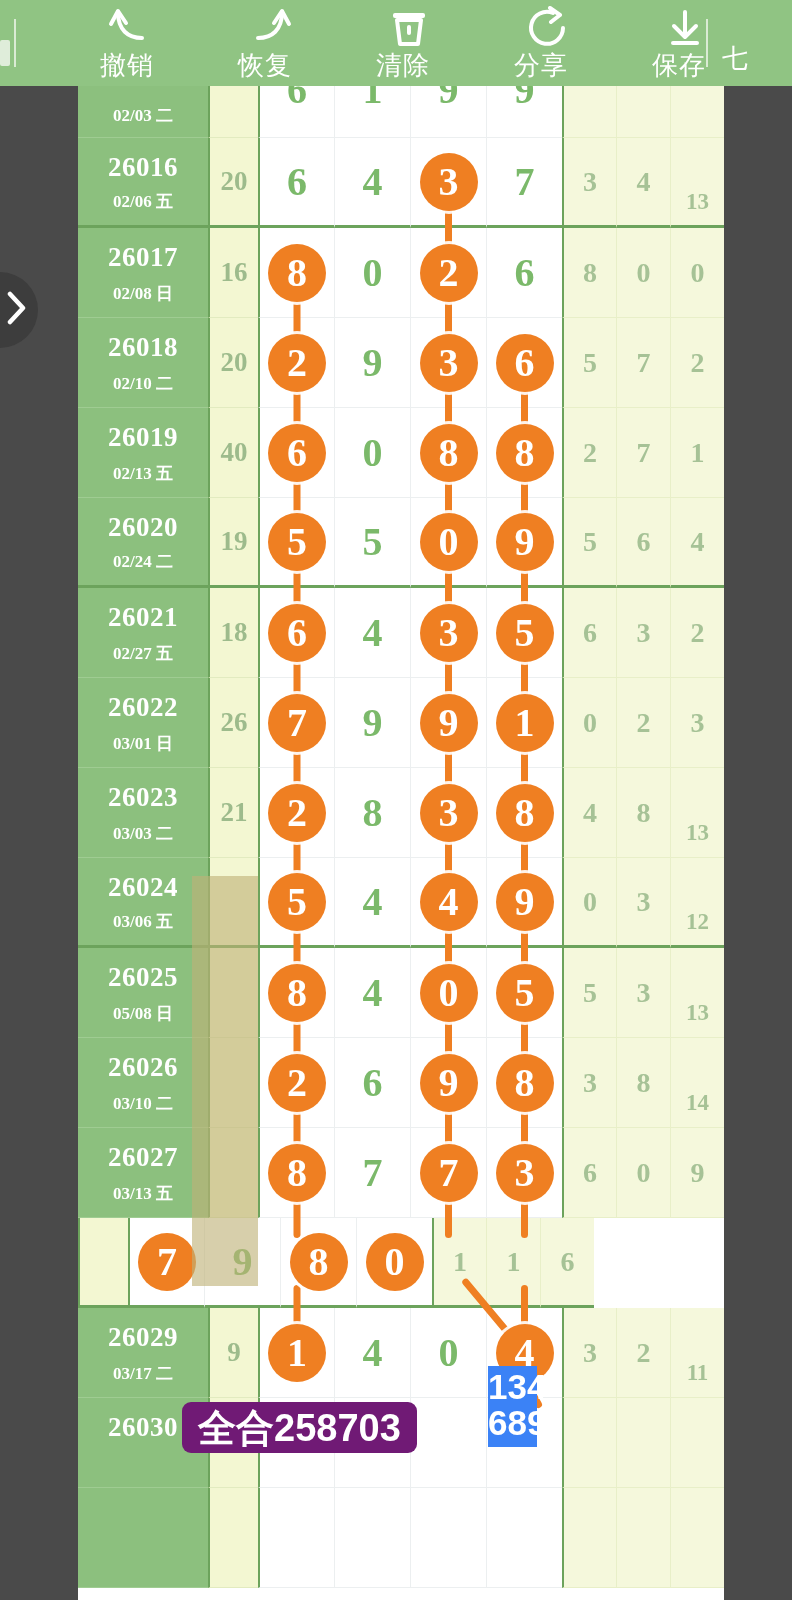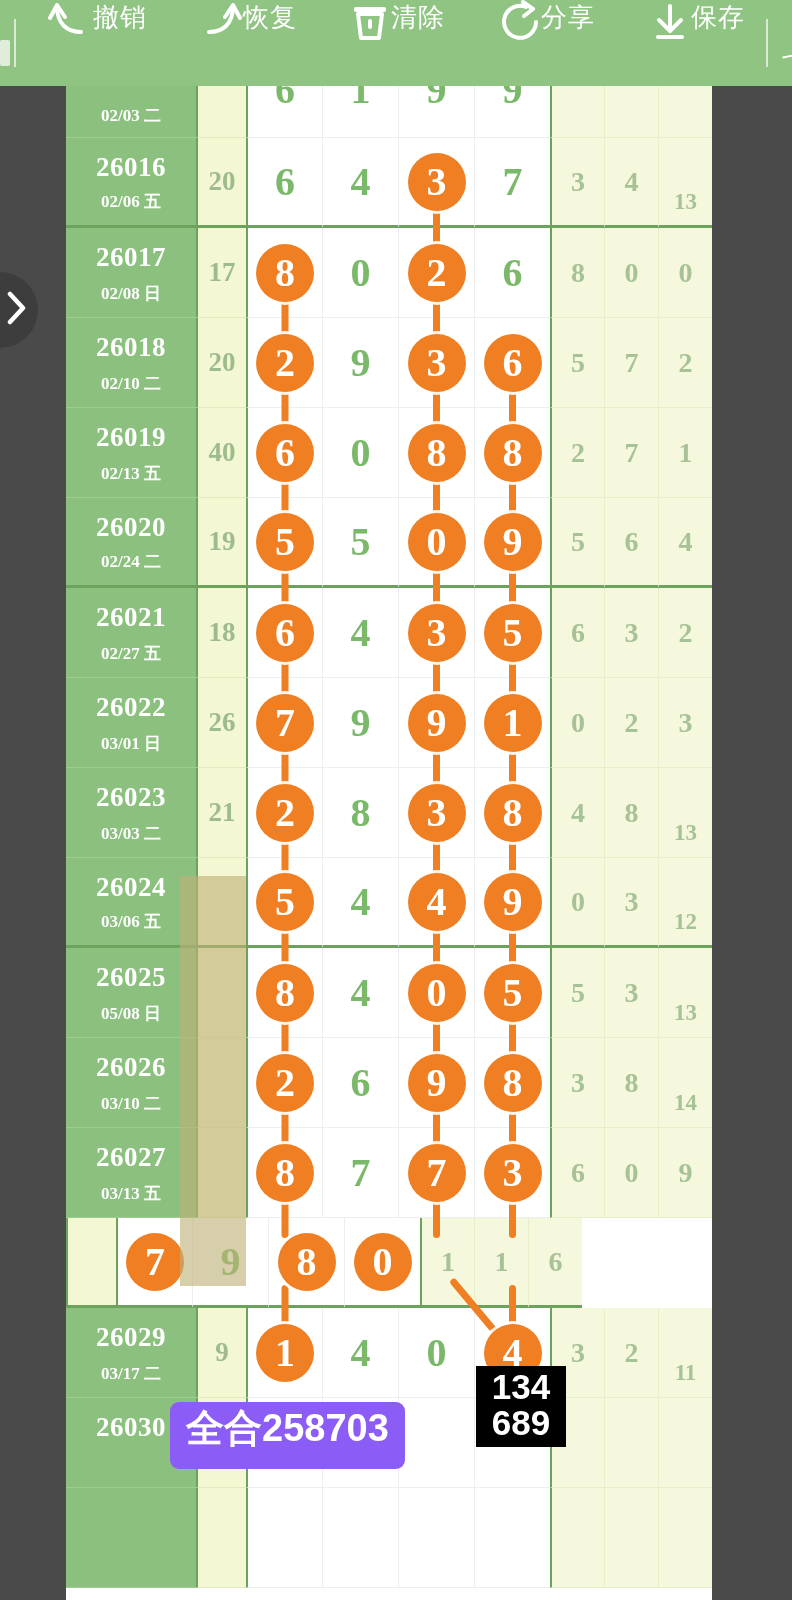--- a/index.html
+++ b/index.html
@@ -11,23 +11,22 @@
 
   
   #toolbar{
     position:absolute;left:0;top:0;width:792px;height:86px;
     background:#90c483;
     display:flex;align-items:center;
   }
   .tb-divider{width:2px;height:48px;background:#e8f2e3;opacity:.85;flex:0 0 auto;}
   .tb-item{
     flex:0 0 auto;width:138px;height:86px;
-    display:flex;flex-direction:row;align-items:flex-start;justify-content:center;
+    display:flex;flex-direction:column;align-items:flex-end;justify-content:center;
     color:#ffffff;
-    padding-left:12px;
   }
   .tb-icon{height:42px;display:flex;align-items:flex-end;justify-content:center;}
   .tb-icon svg{display:block;}
   .tb-label{
     font-family:"Liberation Sans", sans-serif;
     font-size:26px;line-height:30px;letter-spacing:1px;
     color:#ffffff;margin-top:2px;
   }
   .tb-edge{
     flex:0 0 auto;width:34px;height:86px;overflow:hidden;
@@ -48,21 +47,21 @@
   #back-chevron{
     position:absolute;left:-38px;top:272px;width:76px;height:76px;
     border-radius:50%;background:#3d3d3d;
     display:flex;align-items:center;justify-content:flex-end;
     padding-right:10px;box-sizing:border-box;
     z-index:40;
   }
 
   
   #table-wrap{
-    position:absolute;left:66px;top:86px;width:646px;height:1514px;
+    position:absolute;left:78px;top:86px;width:646px;height:1514px;
     background:#ffffff;overflow:hidden;
   }
   .grid{position:absolute;left:0;top:0;width:646px;}
 
   .row{position:relative;width:646px;display:flex;box-sizing:border-box;}
 
   
   .c-label{width:130px;flex:0 0 130px;background:#8cc07e;position:relative;
            border-bottom:1px solid #9fcc92;box-sizing:border-box;}
   .c-sum  {width:50px; flex:0 0 50px; background:#f3f7d2;
@@ -123,29 +122,29 @@
 
   
   #beige-overlay{
     position:absolute;left:114px;top:790px;width:66px;height:410px;
     background:rgba(190,178,120,.62);z-index:5;
   }
 
   
   #total-badge{
     position:absolute;left:104px;top:1316px;
-    background:#8b5cf6;color:#fff;border-radius:9px;
-    padding:7px 16px 20px 16px;
+    background:#701a75;color:#fff;border-radius:9px;
+    padding:7px 16px 4px 16px;
     font-family:"Liberation Sans",sans-serif;
     font-size:38px;font-weight:bold;letter-spacing:0px;line-height:1.05;
     z-index:8;white-space:nowrap;
   }
   #double-badge{
-    position:absolute;left:410px;top:1280px;width:90px;
-    background:#000000;color:#fff;
+    position:absolute;left:410px;top:1280px;width:49px;
+    background:#3b82f6;color:#fff;
     font-family:"Liberation Sans",sans-serif;
     font-size:35px;font-weight:bold;line-height:1.04;text-align:center;
     padding:3px 0 5px 0;z-index:8;
   }
 
   
 </style>
 </head>
 <body>
 
@@ -279,21 +278,21 @@
         <div class="c-tail">
           <span class="tailval small">13</span>
         </div>
       </div>
       <div class="row body">
         <div class="c-label">
           <div class="issue">26017</div>
           <div class="date">02/08 日</div>
         </div>
         <div class="c-sum">
-          <span class="sumval">17</span>
+          <span class="sumval">16</span>
         </div>
         <div class="c-digit first">
           <span class="ball">8</span>
         </div>
         <div class="c-digit">
           <span class="plain">0</span>
         </div>
         <div class="c-digit">
           <span class="ball">2</span>
         </div>

